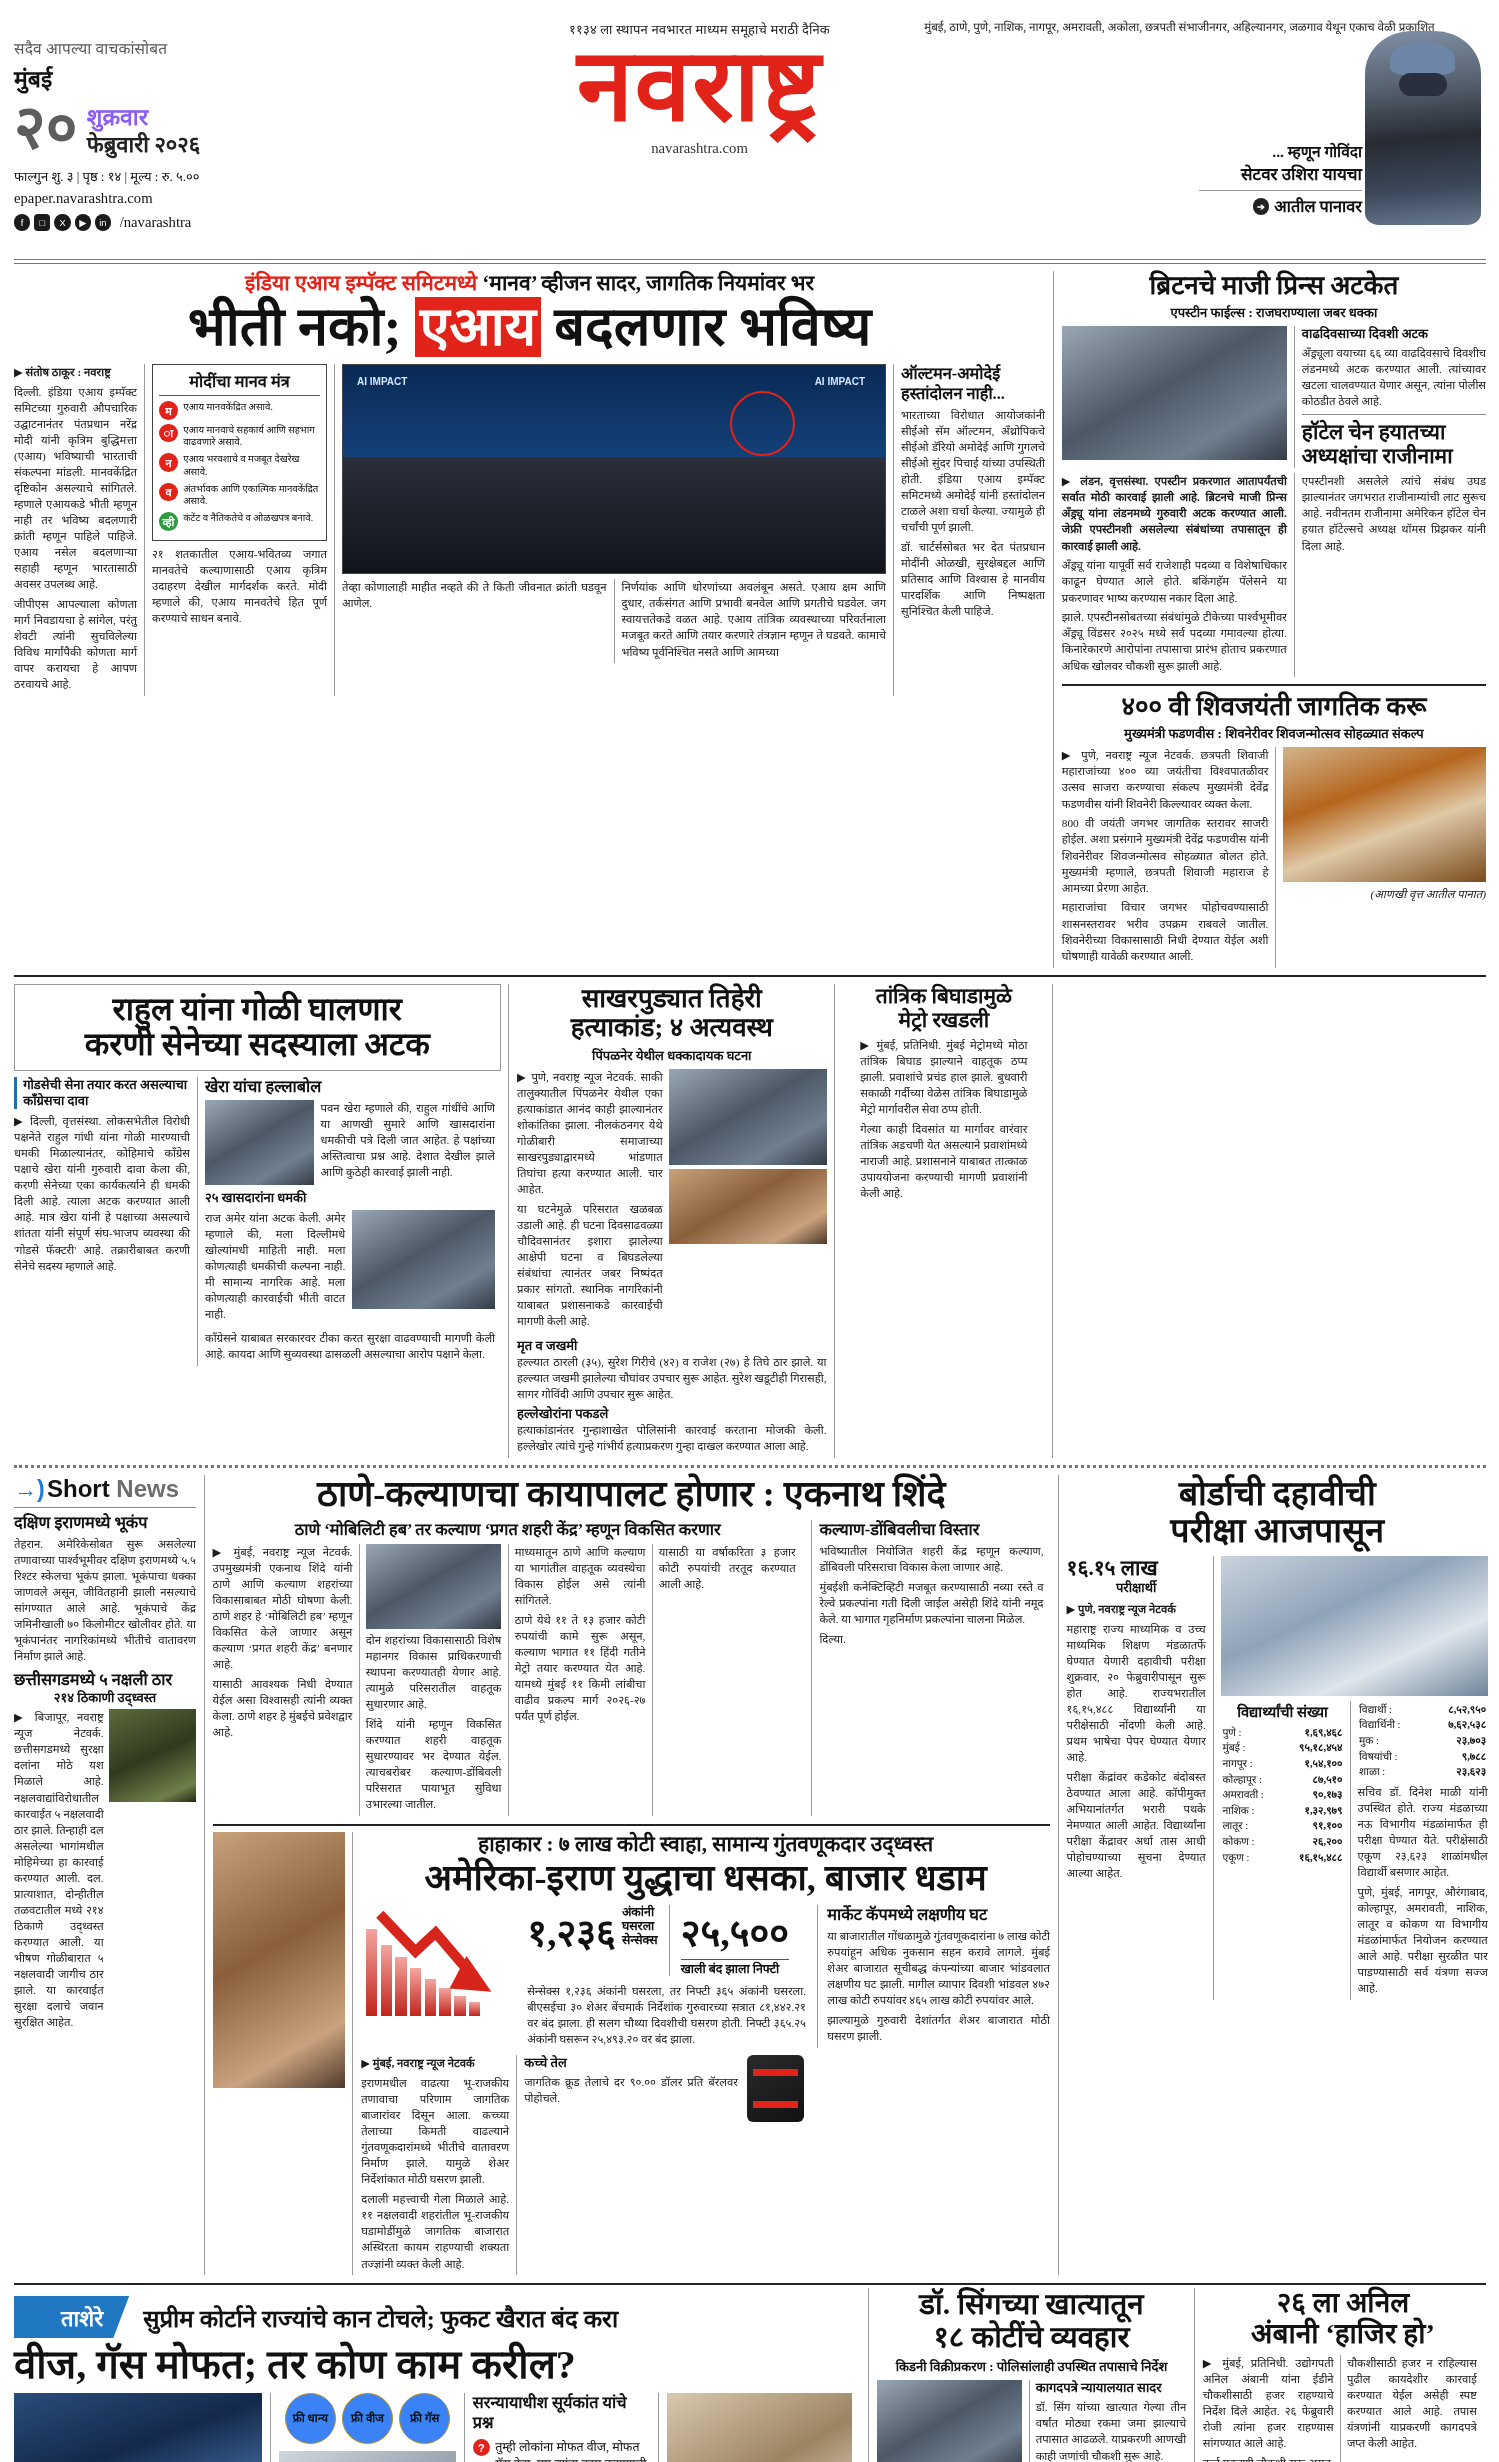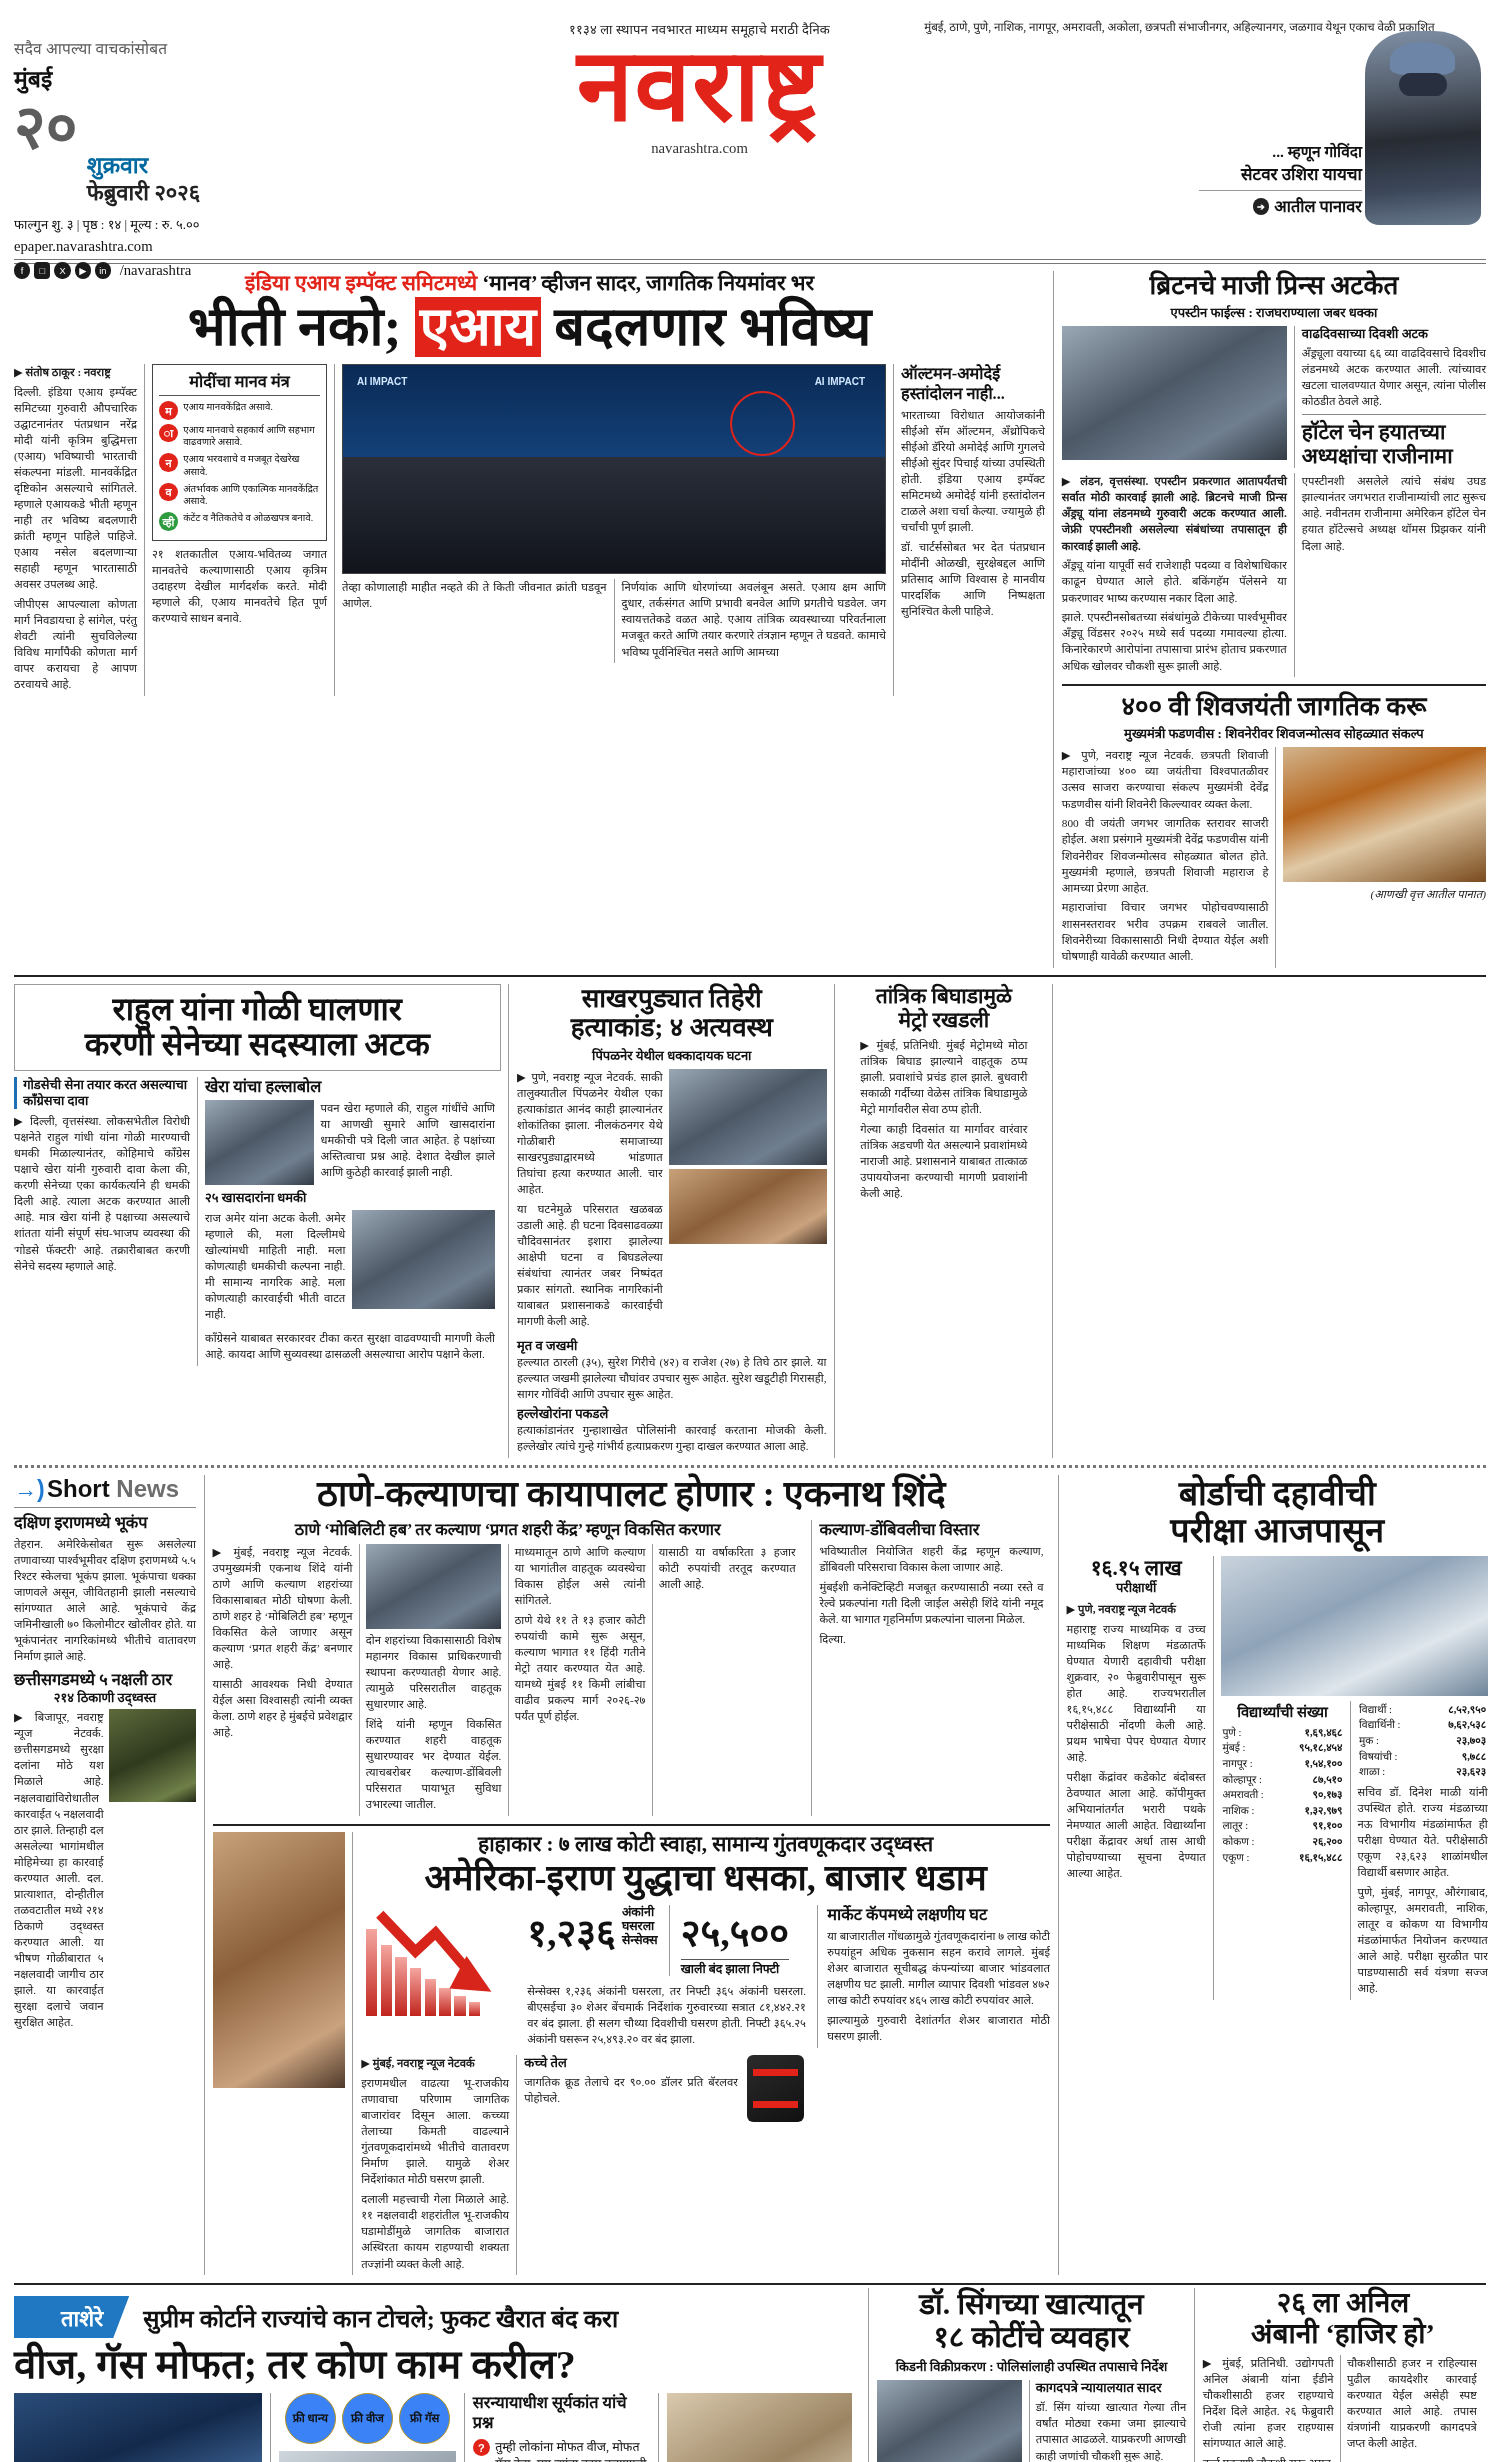--- a/index.html
+++ b/index.html
@@ -14,21 +14,21 @@
   .page { width: 1500px; height: 2462px; position: relative; padding: 0 14px; }
 
   
   .masthead { display: flex; align-items: flex-start; height: 256px; position: relative; }
   .mh-left { width: 233px; padding-top: 37px; }
   .mh-tagline { font-size: 15.5px; color: #5a5a5a; letter-spacing: 0.2px; }
   .mh-city { font-size: 23px; font-weight: bold; margin-top: 3.1px; color: #111; }
   .mh-daterow { display: flex; align-items: flex-start; margin-top: 6.2px; }
   .mh-day { font-size: 61px; font-weight: bold; color: #5d5d5d; line-height: .92; }
   .mh-dcol { margin-left: 9.3px; padding-top: 4.7px; }
-  .mh-weekday { font-size: 23px; font-weight: bold; color: #0369a1; line-height: 1.15; margin-top: 48px; }
+  .mh-weekday { font-size: 23px; font-weight: bold; color: #8b5cf6; line-height: 1.15; }
   .mh-month { font-size: 22px; font-weight: bold; color: #222; line-height: 1.25; }
   .mh-meta { font-size: 13px; margin-top: 7.8px; color: #111; }
   .mh-epaper { font-size: 14.7px; margin-top: 5.4px; color: #111; }
   .mh-social { display: flex; align-items: center; gap: 3.9px; margin-top: 7px; }
   .sico { width: 16.3px; height: 16.3px; border-radius: 50%; background: #1b1b1b; color:#fff;
           font-size: 9.3px; display:flex; align-items:center; justify-content:center; font-family:"Liberation Sans",sans-serif;}
   .sico.sq { border-radius: 3.9px; }
   .mh-handle { font-size: 14.7px; margin-left: 4.7px; }
 
   .mh-center { flex: 1; text-align: center; padding-top: 20px; position: relative; }
@@ -538,21 +538,21 @@
           </div>
         </div>
       </div>
     </div>
 
     <div style="width:430px;padding-left:7.8px" class="vdiv">
       <div class="h-xl" style="font-size:34px">बोर्डाची दहावीची</div>
       <div class="h-xl" style="font-size:34px">परीक्षा आजपासून</div>
       <div class="cols" style="margin-top:6.2px">
         <div style="width:155px;padding-right:7px">
-          <div class="h-md" style="text-align:center">१६.१५ लाख</div>
+          <div class="h-md" style="text-align:left">१६.१५ लाख</div>
           <div class="h-xs" style="text-align:center">परीक्षार्थी</div>
           <p class="body dl" style="margin-top:5.4px">▶ पुणे, नवराष्ट्र न्यूज नेटवर्क</p>
           <p class="body">महाराष्ट्र राज्य माध्यमिक व उच्च माध्यमिक शिक्षण मंडळातर्फे घेण्यात येणारी दहावीची परीक्षा शुक्रवार, २० फेब्रुवारीपासून सुरू होत आहे. राज्यभरातील १६,१५,४८८ विद्यार्थ्यांनी या परीक्षेसाठी नोंदणी केली आहे. प्रथम भाषेचा पेपर घेण्यात येणार आहे.</p>
           <p class="body">परीक्षा केंद्रांवर कडेकोट बंदोबस्त ठेवण्यात आला आहे. कॉपीमुक्त अभियानांतर्गत भरारी पथके नेमण्यात आली आहेत. विद्यार्थ्यांना परीक्षा केंद्रावर अर्धा तास आधी पोहोचण्याच्या सूचना देण्यात आल्या आहेत.</p>
         </div>
         <div style="width:275px;padding-left:7px" class="vdiv">
           <div class="photo class" style="width:100%;height:140px"></div>
           <div class="cols" style="margin-top:5.4px">
             <div style="width:130px;padding-right:6.2px">
               <div class="stat-title">विद्यार्थ्यांची संख्या</div>

